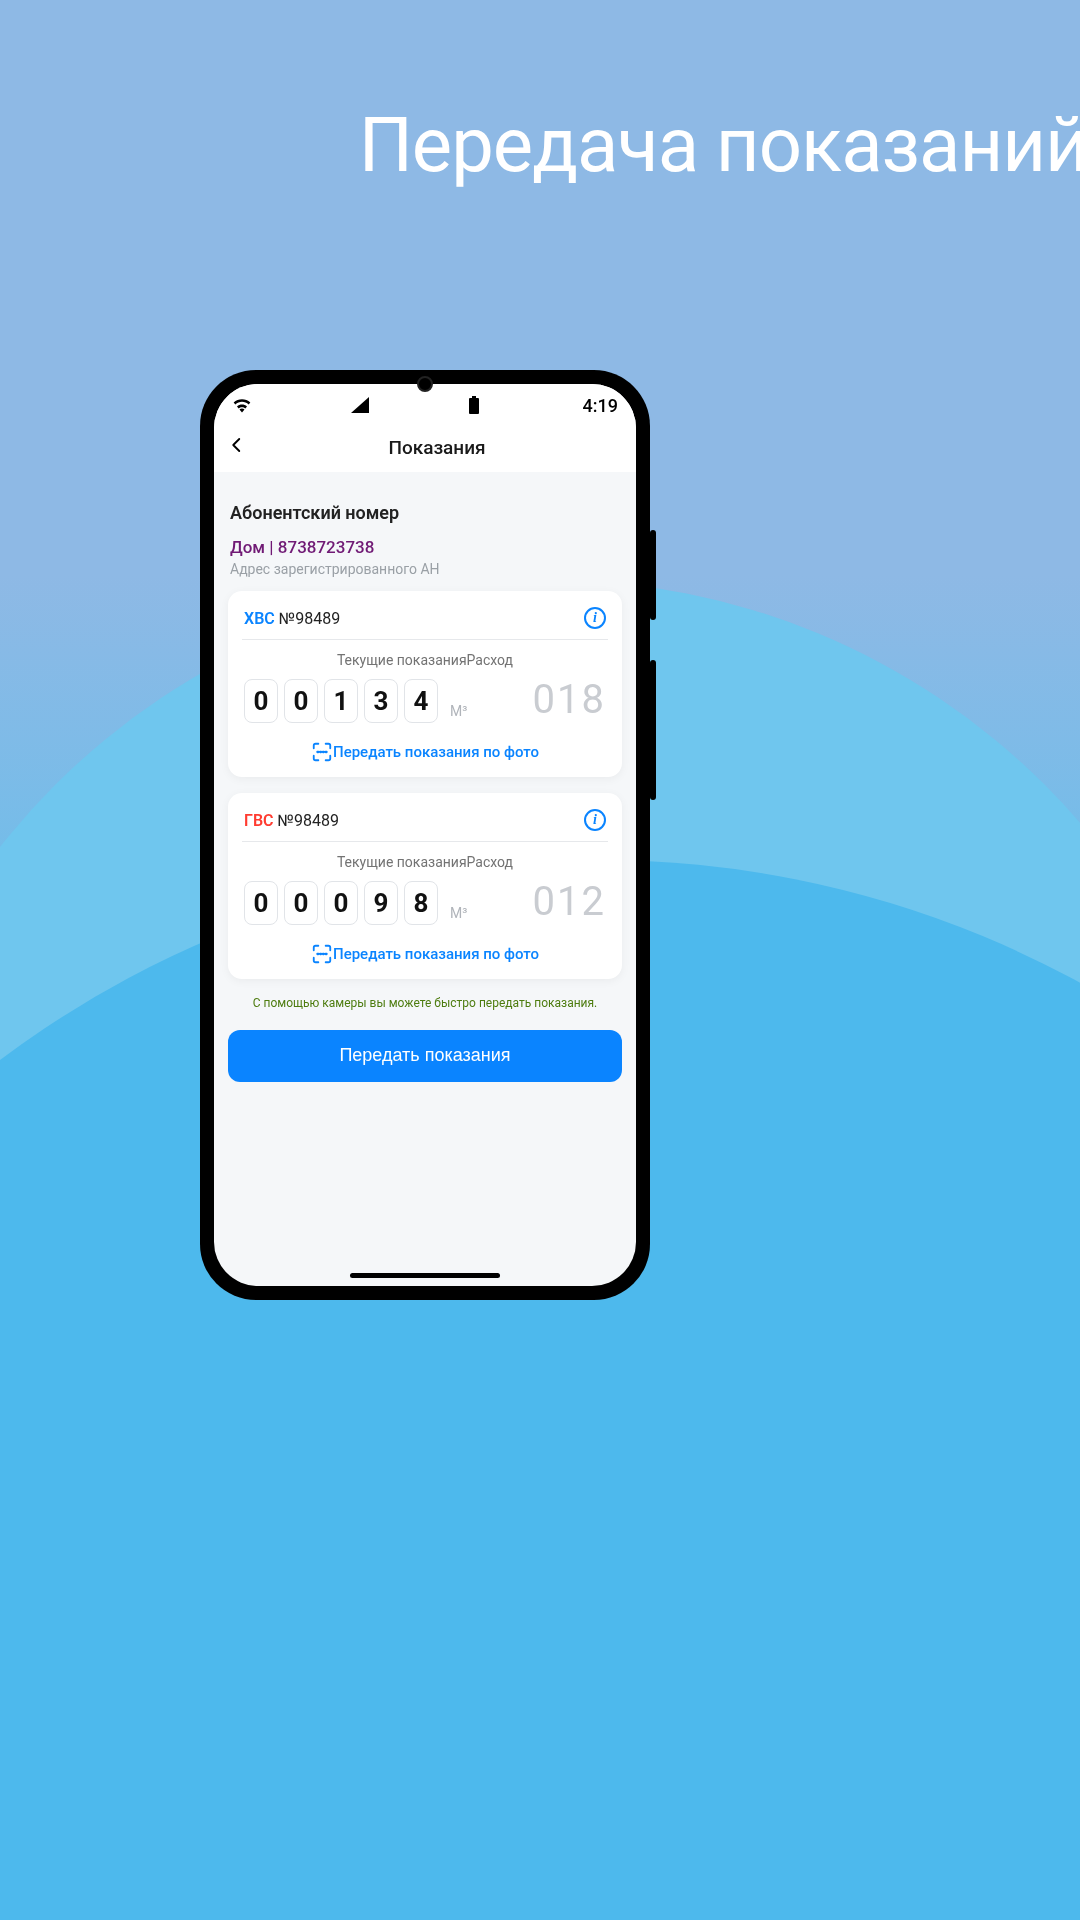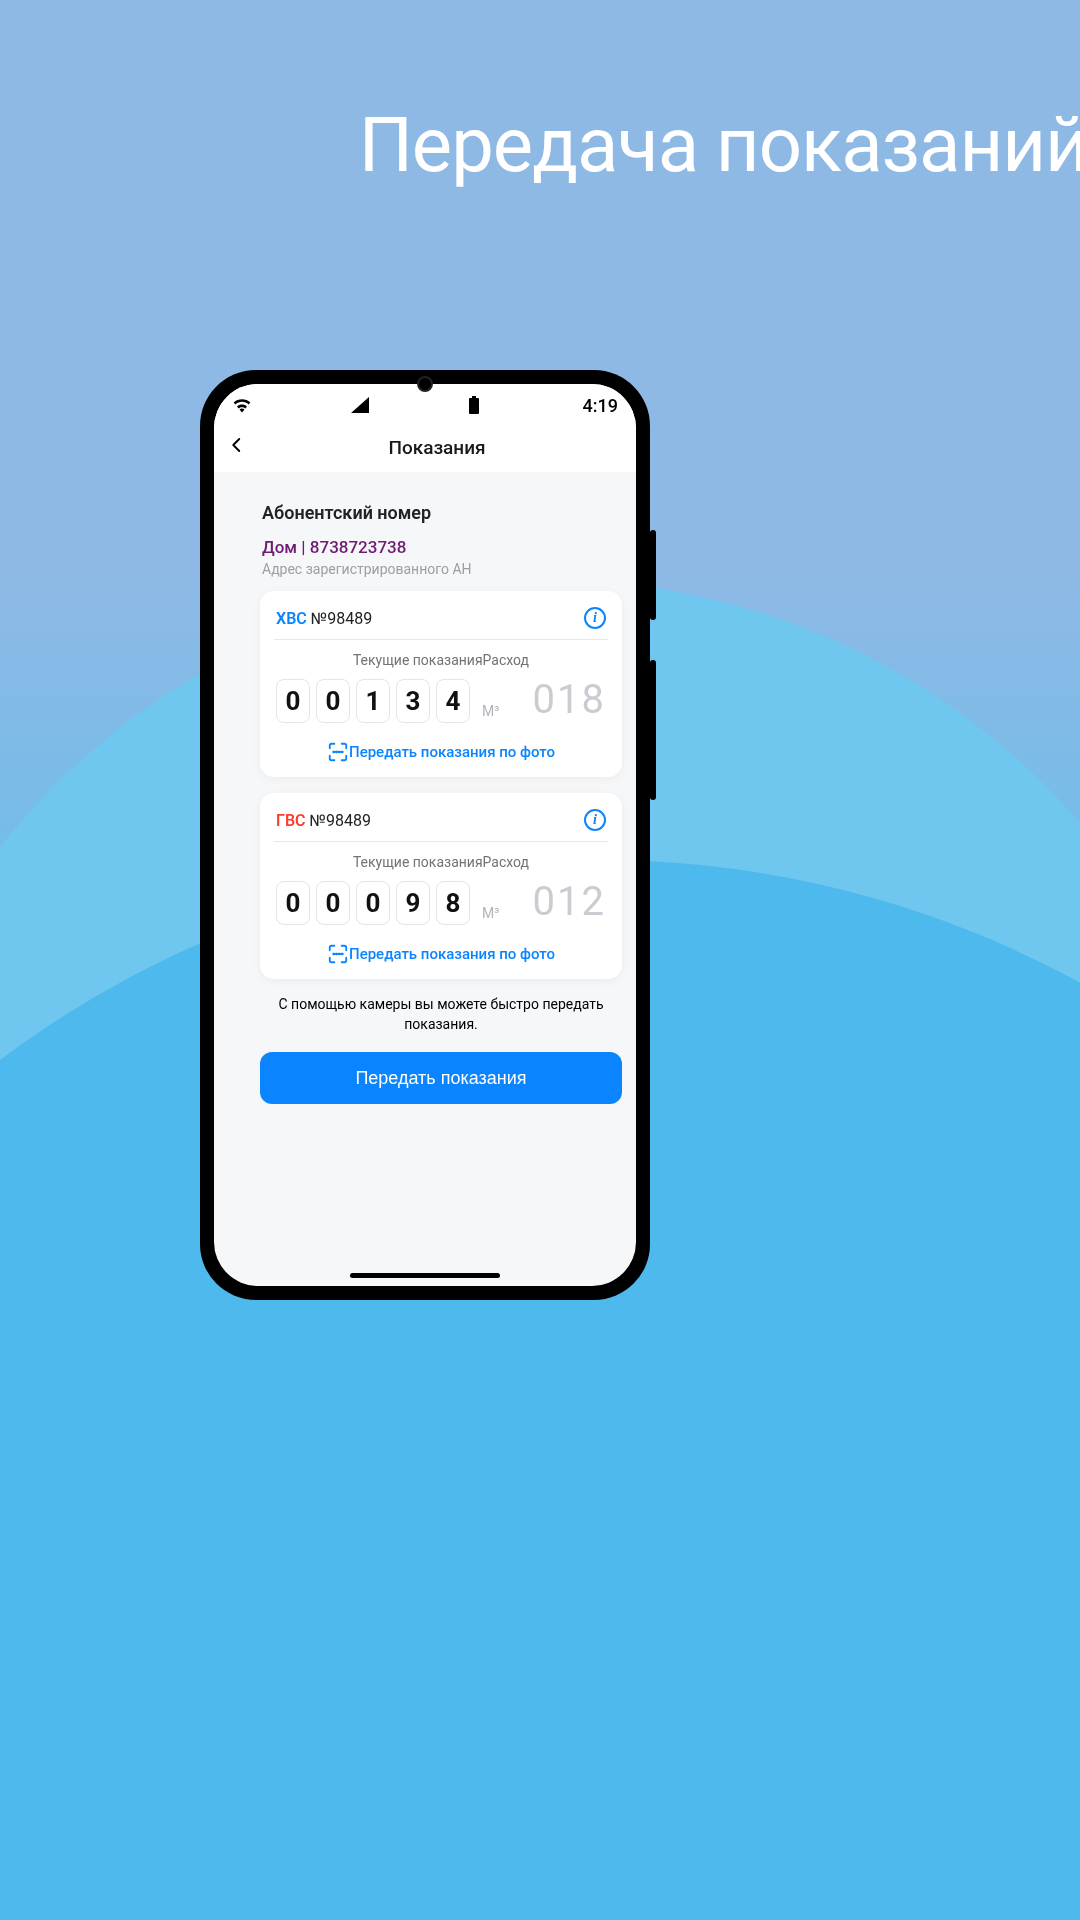--- a/index.html
+++ b/index.html
@@ -38,21 +38,21 @@
 
   
   .appbar {
     height: 50px; background:#fff; display:flex; align-items:center; justify-content:center;
     position:relative;
     padding-left:24px;
   }
   .appbar .back { position:absolute; left:14px; top:50%; transform:translateY(-50%); }
   .appbar .title { font-size:19px; font-weight:500; color:#1a1a1a; }
 
-  .content { flex:1; padding: 14px 14px 0 26px; overflow:hidden;margin-left:20px; }
+  .content { flex:1; padding: 14px 14px 0 14px; overflow:hidden; }
 
   .section-label { font-size:18px; font-weight:600; color:#222; margin:16px 0 14px 2px; }
   .account-line { font-size:17px; color:#701a75; font-weight:500; margin-left:2px; }
   .account-addr { font-size:14px; color:#9aa0a6; margin: 4px 0 14px 2px; }
 
   .card {
     background:#fff; border-radius:14px; padding:16px 16px 14px 16px;
     box-shadow: 0 2px 10px rgba(0,0,0,0.05); margin-bottom:16px;
   }
   .card-header { display:flex; align-items:center; justify-content:space-between; margin-bottom:10px; }
@@ -69,21 +69,21 @@
     width:34px; height:44px; border:1px solid #e1e4e8; border-radius:8px;
     display:flex; align-items:center; justify-content:center;
     font-size:26px; font-weight:700; color:#111;
   }
   .unit { font-size:14px; color:#b0b4ba; margin-left:6px; margin-bottom:4px; }
   .consumption { font-size:40px; font-weight:400; color:#c9ccd1; letter-spacing:2px; }
 
   .photo-link { display:flex; align-items:center; justify-content:center; gap:0; color:#0a84ff; font-size:15px; font-weight:500; padding-top:4px;}
   .scan-icon { width:22px; height:22px; }
 
-  .helper { text-align:center; font-size:14px; color:#000000; margin:6px 16px 18px 16px; line-height:1.4; }
+  .helper { text-align:center; font-size:12px; color:#4d7c0f; margin:6px 16px 18px 16px; line-height:1.4; }
 
   .primary-btn {
     background:#0a84ff; color:#fff; border:none; border-radius:12px;
     font-size:18px; font-weight:500; height:52px; width:100%;
   }
 
   .home-indicator { position:absolute; bottom:8px; left:50%; transform:translateX(-50%); width:150px; height:5px; background:#000; border-radius:3px; }
 </style>
 </head>
 <body>

